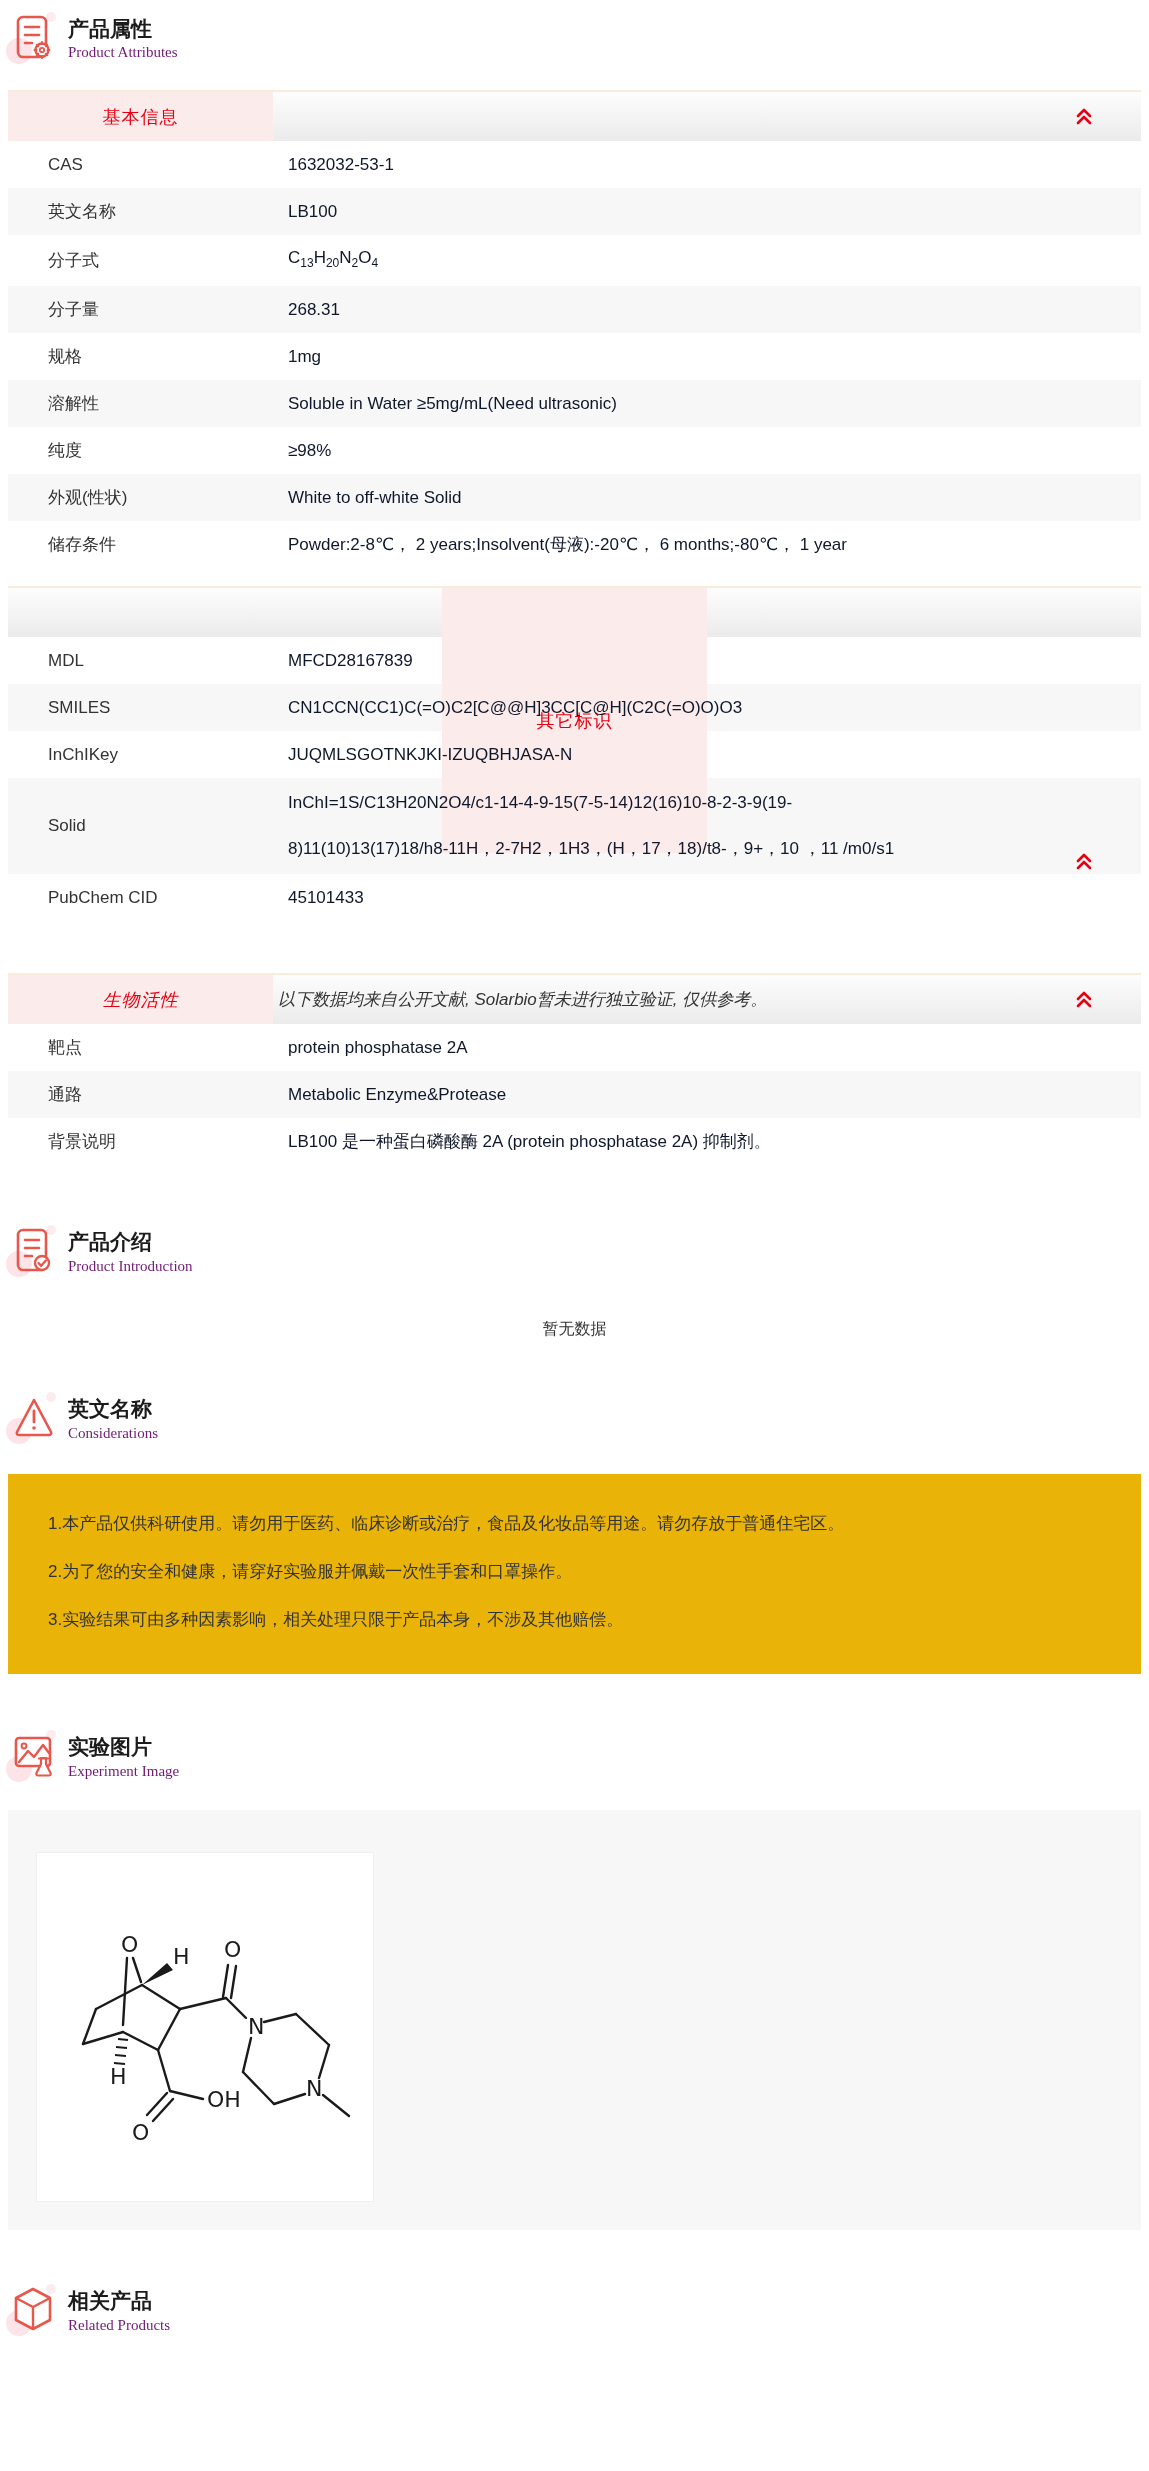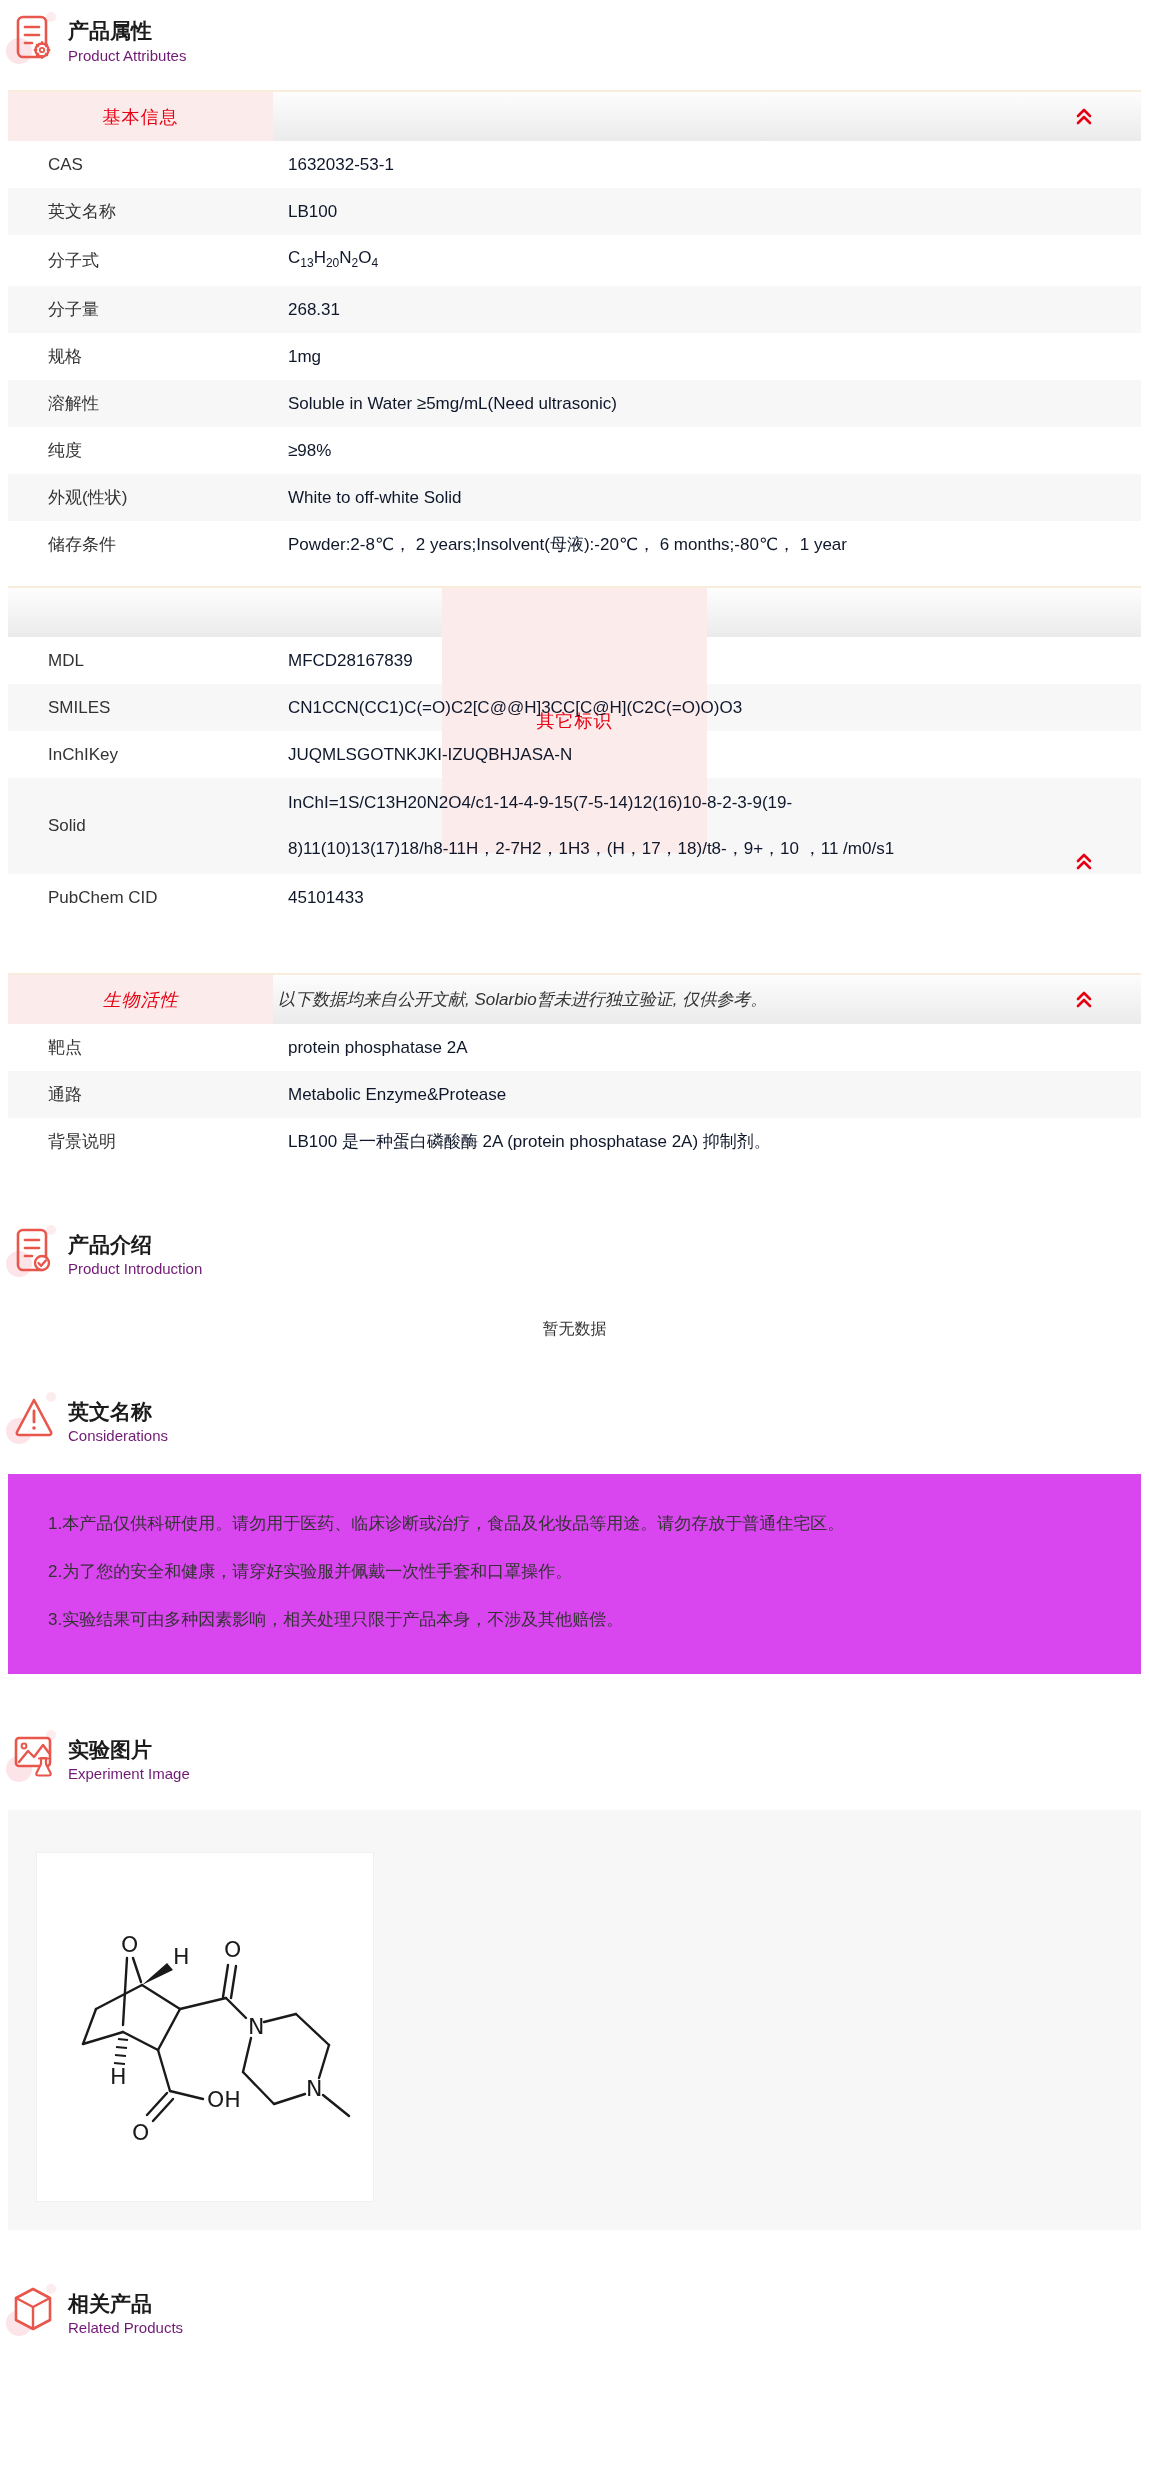--- a/index.html
+++ b/index.html
@@ -4,21 +4,21 @@
 <style>
   html,body{margin:0;padding:0;}
   body{
     width:1149px;height:2471px;overflow:hidden;background:#fff;
     font-family:"Liberation Sans","DejaVu Sans",sans-serif;color:#333;
     position:relative;
   }
   .container{padding:14px 8px 0 8px;}
 
   
-  .bighead{display:flex;align-items:center;margin-left:4px;}
+  .bighead{display:flex;align-items:flex-start;margin-left:4px;font-family:Liberation Serif, serif;}
   .bighead .icon{position:relative;width:46px;height:52px;flex:0 0 46px;margin-right:10px;}
   .bighead .icon svg{position:relative;z-index:2;}
   .blob{position:absolute;border-radius:50%;background:#fbd9de;opacity:.7;z-index:1;}
   .blob.b1{width:26px;height:26px;left:-6px;bottom:2px;}
   .blob.b2{width:10px;height:10px;right:2px;top:-2px;opacity:.5;}
   .bh-text{padding-top:2px;}
   .bh-title{font-size:21px;font-weight:bold;color:#1b1b1b;line-height:1.25;}
   .bh-sub{font-size:15px;color:#701a75;margin-top:2px;}
 
   
@@ -45,21 +45,21 @@
   .trow:nth-child(even){background:#f7f7f7;}
   .tlabel{width:240px;flex:0 0 240px;font-size:17px;color:#333;}
   .tval{flex:1;font-size:17px;color:#0f172a;line-height:46px;padding-right:24px;}
   .tval sub{font-size:12px;}
   .tval.wrap3{max-width:640px;}
   .row-tall{padding-top:2px;padding-bottom:2px;}
 
   
   .nodata{ text-align:center;font-size:16px;color:#333;margin:40px 0 0 0;}
   .graybox{
-    background:#d946ef;margin-top:28px;padding:26px 40px 30px 40px;
+    background:#eab308;margin-top:28px;padding:26px 40px 30px 40px;
     font-size:17px;line-height:48px;color:#333;
   }
   .exp-panel{background:#f7f7f7;margin-top:26px;height:420px;padding:42px 0 0 28px;box-sizing:border-box;}
   .exp-card{background:#fff;width:338px;height:350px;border:1px solid #f0f0f0;box-sizing:border-box;
     display:flex;align-items:center;justify-content:center;}
   .mt-intro{margin-top:62px;}
   .mt-consider{margin-top:54px;}
   .mt-exp{margin-top:58px;}
   .mt-related{margin-top:56px;}
 </style>

